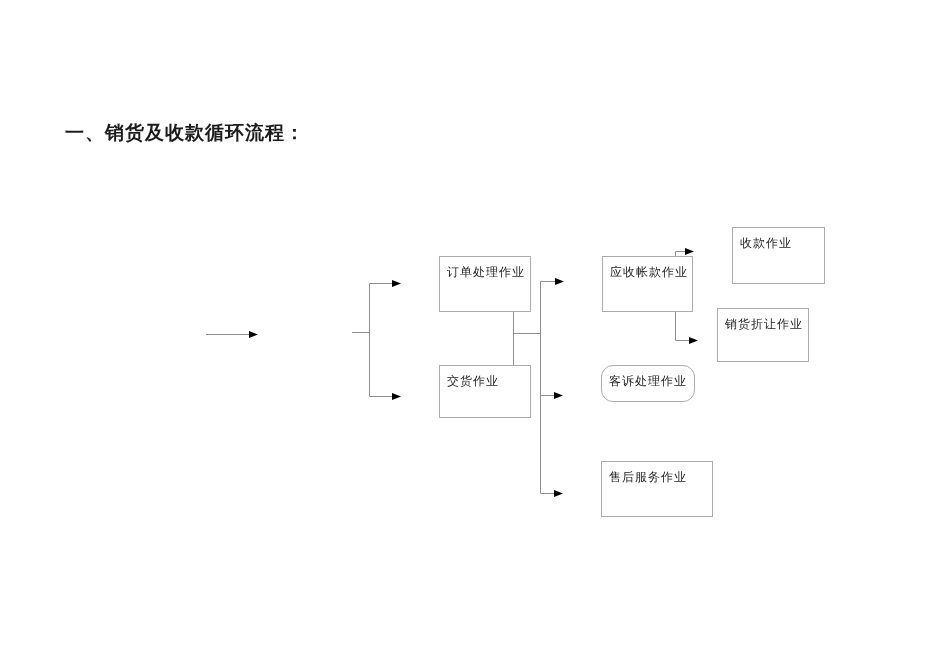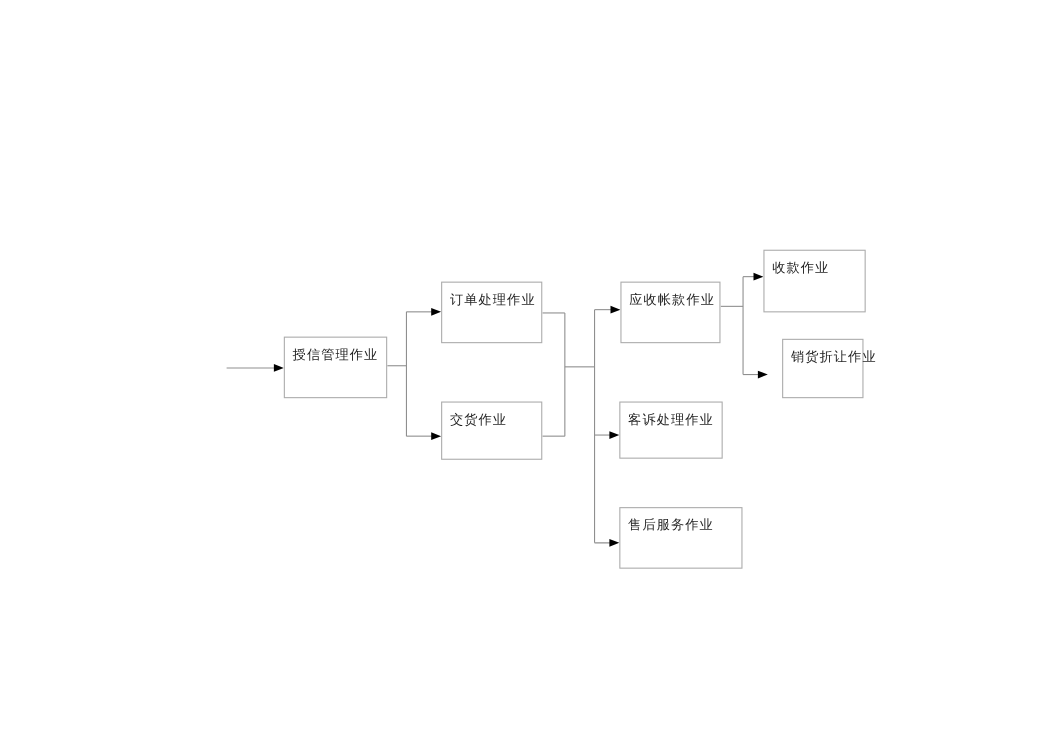--- a/index.html
+++ b/index.html
@@ -35,32 +35,34 @@
   .connectors line { stroke: #8f8f8f; stroke-width: 1; }
   .connectors polygon { fill: #000000; stroke: none; }
   .node {
     position: absolute;
     background: #ffffff;
     border: 1px solid #acacac;
     box-sizing: border-box;
     color: #1f1f1f;
     font-size: 12px;
     letter-spacing: 1px;
+    margin-left: 38px;
   }
   .node .label {
     display: block;
     padding: 7px 4px 0 7px;
     white-space: nowrap;
   }
 </style>
 </head>
 <body>
 
 <div class="page">
 
+  <div class="doc-title">一、销货及收款循环流程：</div>
 
   <svg class="connectors" viewBox="0 0 950 672" xmlns="http://www.w3.org/2000/svg">
 
     <g>
       <line x1="206" y1="334.5" x2="250" y2="334.5"></line>
       <polygon points="258,334.5 249,331 249,338"></polygon>
     </g>
 
     <g>
       <line x1="352" y1="332.5" x2="369.5" y2="332.5"></line>
@@ -89,45 +91,42 @@
       <line x1="655" y1="278.5" x2="675.5" y2="278.5"></line>
       <line x1="675.5" y1="251.5" x2="675.5" y2="340.5"></line>
       <line x1="675.5" y1="251.5" x2="686" y2="251.5"></line>
       <polygon points="694,251.5 685,248 685,255"></polygon>
       <line x1="675.5" y1="340.5" x2="690" y2="340.5"></line>
       <polygon points="698,340.5 689,337 689,344"></polygon>
     </g>
   </svg>
 
 
-  <div class="node" style="left:258px; top:306px; width:94px; height:56px;">
-    <span class="label">授信管理作业</span>
-  </div>
 
   <div class="node" style="left:401px; top:256px; width:92px; height:56px;">
     <span class="label">订单处理作业</span>
   </div>
 
   <div class="node" style="left:564px; top:256px; width:91px; height:56px;">
     <span class="label">应收帐款作业</span>
   </div>
 
   <div class="node" style="left:401px; top:365px; width:92px; height:53px;">
     <span class="label">交货作业</span>
   </div>
 
-  <div class="node" style="left:563px; top:365px; width:94px; height:52px;">
+  <div class="node" style="left:563px; top:365px; width:94px; height:37px;border-radius:12px;">
     <span class="label">客诉处理作业</span>
   </div>
 
   <div class="node" style="left:563px; top:461px; width:112px; height:56px;">
     <span class="label">售后服务作业</span>
   </div>
 
   <div class="node" style="left:694px; top:227px; width:93px; height:57px;">
     <span class="label">收款作业</span>
   </div>
 
-  <div class="node" style="left:711px; top:308px; width:74px; height:54px;">
+  <div class="node" style="left:679px; top:308px; width:92px; height:54px;">
     <span class="label">销货折让作业</span>
   </div>
 
 </div>
 
 </body></html>

